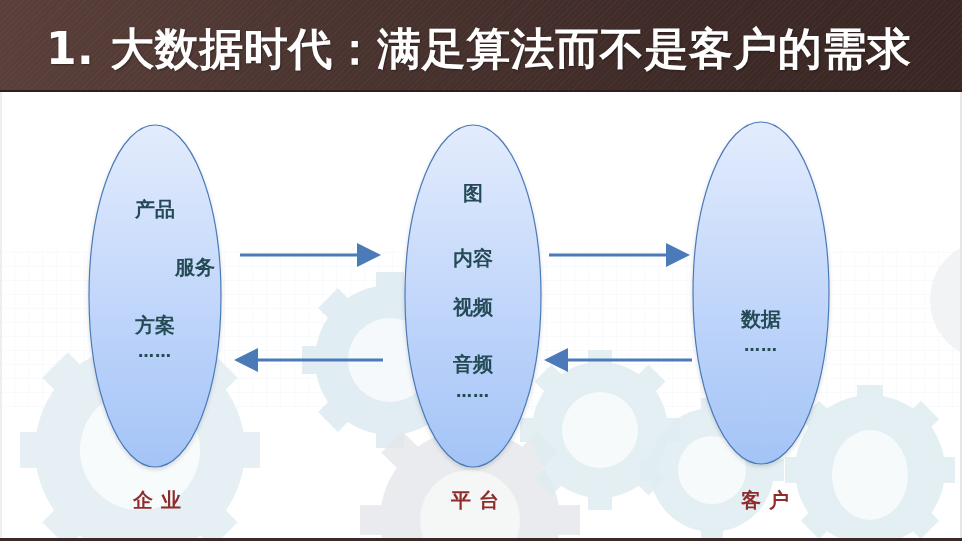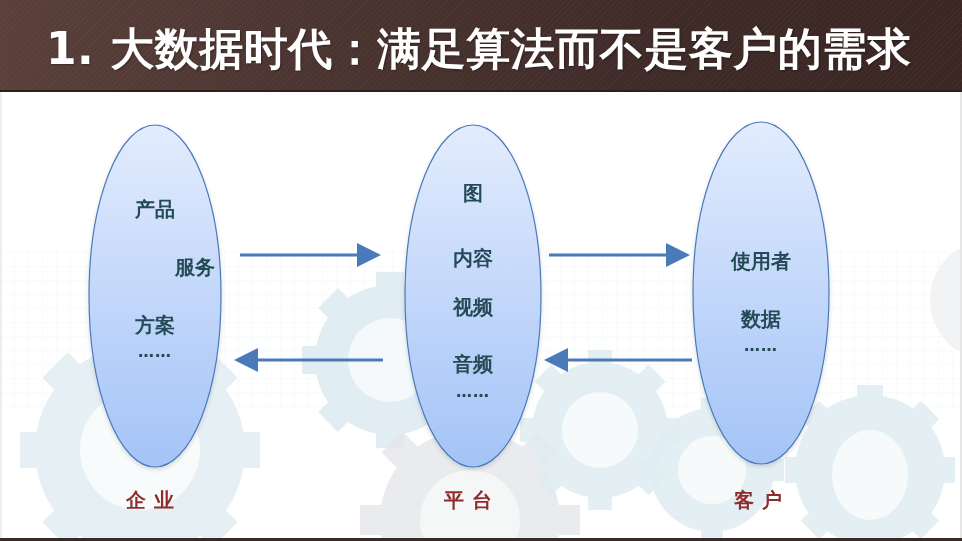--- a/index.html
+++ b/index.html
@@ -39,21 +39,21 @@
     .ellipse-text {
       position: absolute; left: 0; width: 100%; text-align: center;
       font-size: 20px; font-weight: bold; color: #244a55; white-space: nowrap;
     }
     .dots {
       position: absolute; left: 0; width: 100%; text-align: center;
       font-size: 16px; font-weight: bold; color: #244a55; letter-spacing: 1px;
     }
     .entity-label {
       position: absolute; top: 487px; font-size: 20px; font-weight: bold;
-      color: #8e2b2b; letter-spacing: 8px; white-space: nowrap; 
+      color: #8e2b2b; letter-spacing: 8px; white-space: nowrap; text-align: center;
     }
   </style>
 </head>
 <body>
 
 <div class="title-bar">
   <div class="title-text">1. 大数据时代：满足算法而不是客户的需求</div>
 </div>
 
 <div class="canvas">
@@ -168,21 +168,20 @@
 
 <div class="ellipse-wrap" style="left:405px; top:126px; width:136px; height:342px;">
   <div class="ellipse-text" style="top:54px;">图</div>
   <div class="ellipse-text" style="top:119px;">内容</div>
   <div class="ellipse-text" style="top:168px;">视频</div>
   <div class="ellipse-text" style="top:225px;">音频</div>
   <div class="dots" style="top:256px;">……</div>
 </div>
 
 <div class="ellipse-wrap" style="left:693px; top:123px; width:136px; height:342px;">
-  <div class="ellipse-text" style="top:125px;">使用者</div>
   <div class="ellipse-text" style="top:183px;font-family:Liberation Serif, serif;">数据</div>
   <div class="dots" style="top:213px;">……</div>
 </div>
 
 <div class="entity-label" style="left:126px; width:70px;">企业</div>
 <div class="entity-label" style="left:444px; width:70px;">平台</div>
 <div class="entity-label" style="left:734px; width:70px;">客户</div>
 
 <div class="left-edge"></div>
 <div class="right-edge"></div>

